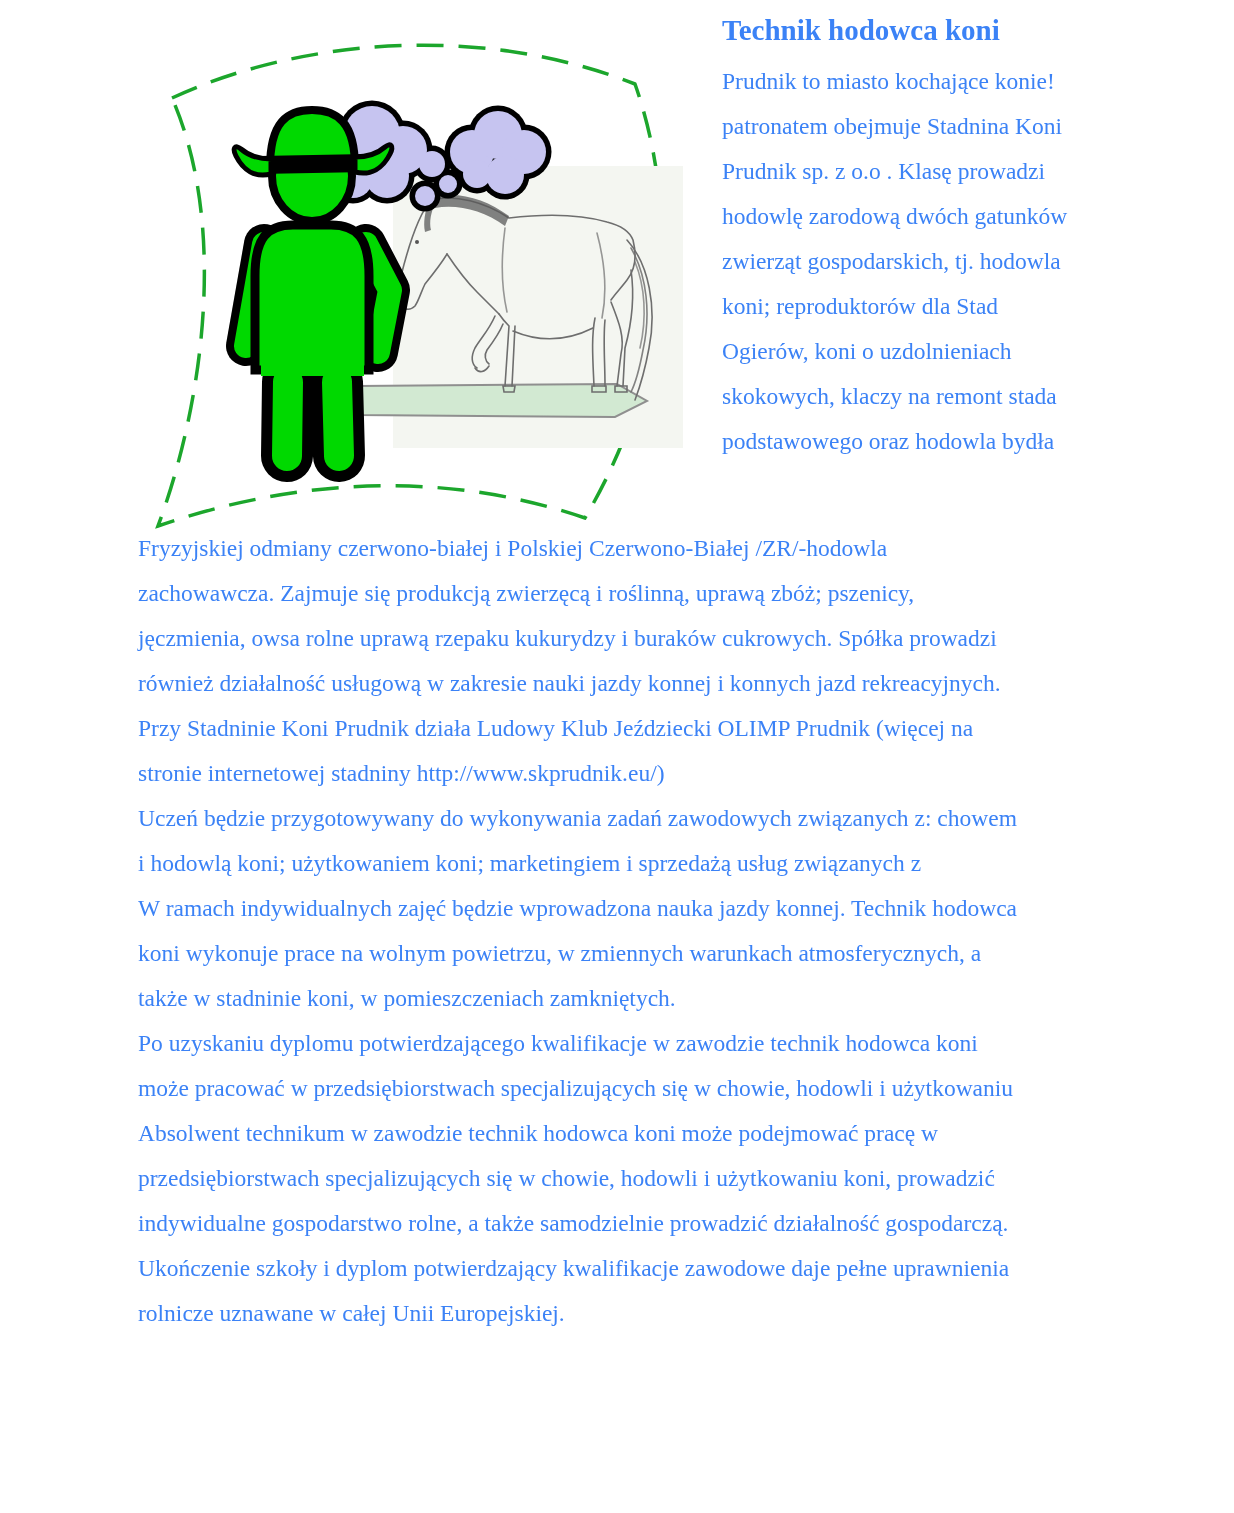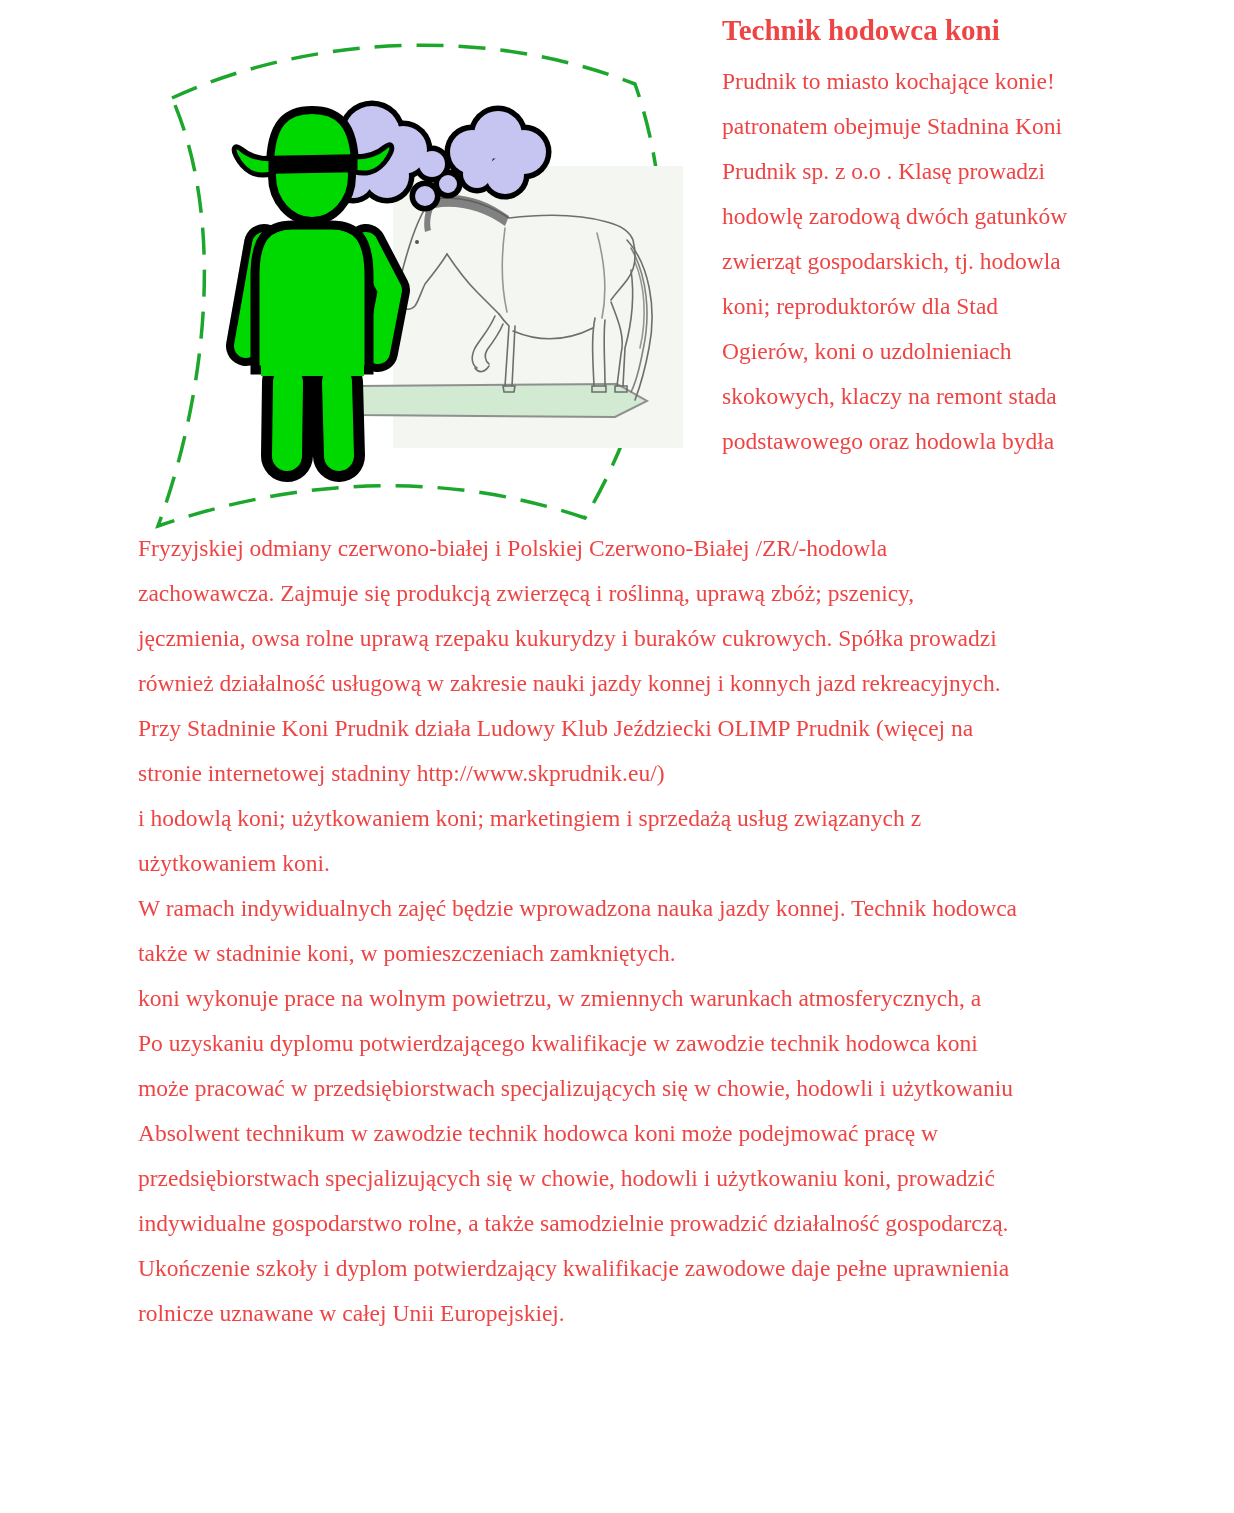--- a/index.html
+++ b/index.html
@@ -1,21 +1,21 @@
 <!DOCTYPE html>
 <html><head>
 <meta charset="utf-8">
 <style>
   html,body{margin:0;padding:0;background:#fff;}
   .page{
     position:relative;
     width:1234px;height:1329px;
     background:#ffffff;
     font-family:"Liberation Serif", serif;
-    color:#ef4444;
+    color:#3b82f6;
     overflow:hidden;
   }
   .doc-title{
     position:absolute;left:722px;top:14px;
     font-size:29px;font-weight:bold;white-space:nowrap;
   }
   .intro-col{
     position:absolute;left:722px;top:59px;width:470px;
   }
   .body-block{
@@ -166,25 +166,25 @@
     </div>
 
   <div class="body-block">
 
   <div class="line">Fryzyjskiej odmiany czerwono-białej i Polskiej Czerwono-Białej /ZR/-hodowla</div>
       <div class="line">zachowawcza. Zajmuje się produkcją zwierzęcą i roślinną, uprawą zbóż; pszenicy,</div>
       <div class="line">jęczmienia, owsa rolne uprawą rzepaku kukurydzy i buraków cukrowych. Spółka prowadzi</div>
       <div class="line">również działalność usługową w zakresie nauki jazdy konnej i konnych jazd rekreacyjnych.</div>
       <div class="line">Przy Stadninie Koni Prudnik działa Ludowy Klub Jeździecki OLIMP Prudnik (więcej na</div>
       <div class="line">stronie internetowej stadniny http://www.skprudnik.eu/)</div>
+      <div class="line">Uczeń będzie przygotowywany do wykonywania zadań zawodowych związanych z: chowem</div>
       <div class="line">i hodowlą koni; użytkowaniem koni; marketingiem i sprzedażą usług związanych z</div>
-      <div class="line">użytkowaniem koni.</div>
       <div class="line">W ramach indywidualnych zajęć będzie wprowadzona nauka jazdy konnej. Technik hodowca</div>
+      <div class="line">koni wykonuje prace na wolnym powietrzu, w zmiennych warunkach atmosferycznych, a</div>
       <div class="line">także w stadninie koni, w pomieszczeniach zamkniętych.</div>
-      <div class="line">koni wykonuje prace na wolnym powietrzu, w zmiennych warunkach atmosferycznych, a</div>
       <div class="line">Po uzyskaniu dyplomu potwierdzającego kwalifikacje w zawodzie technik hodowca koni</div>
       <div class="line">może pracować w przedsiębiorstwach specjalizujących się w chowie, hodowli i użytkowaniu</div>
       <div class="line">Absolwent technikum w zawodzie technik hodowca koni może podejmować pracę w</div>
       <div class="line">przedsiębiorstwach specjalizujących się w chowie, hodowli i użytkowaniu koni, prowadzić</div>
       <div class="line">indywidualne gospodarstwo rolne, a także samodzielnie prowadzić działalność gospodarczą.</div>
       <div class="line">Ukończenie szkoły i dyplom potwierdzający kwalifikacje zawodowe daje pełne uprawnienia</div>
       <div class="line">rolnicze uznawane w całej Unii Europejskiej.</div>
     </div>
 
 </div>

